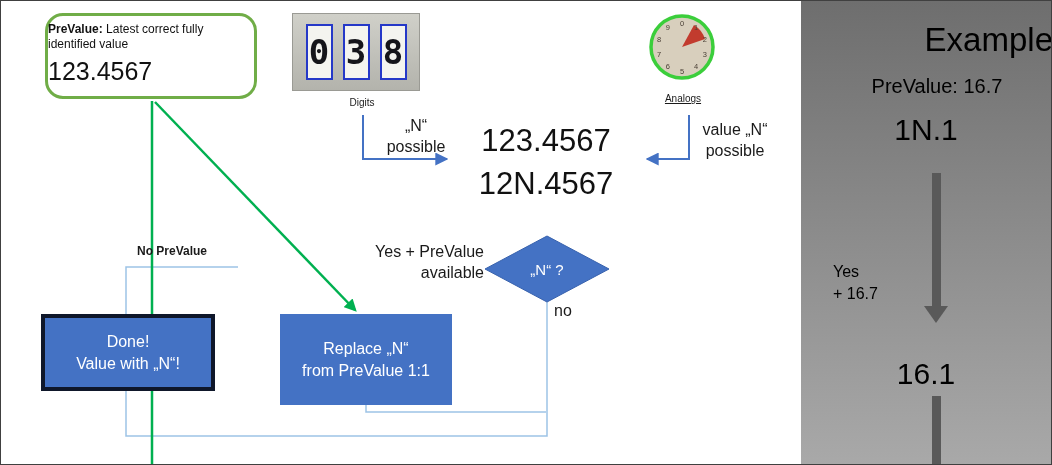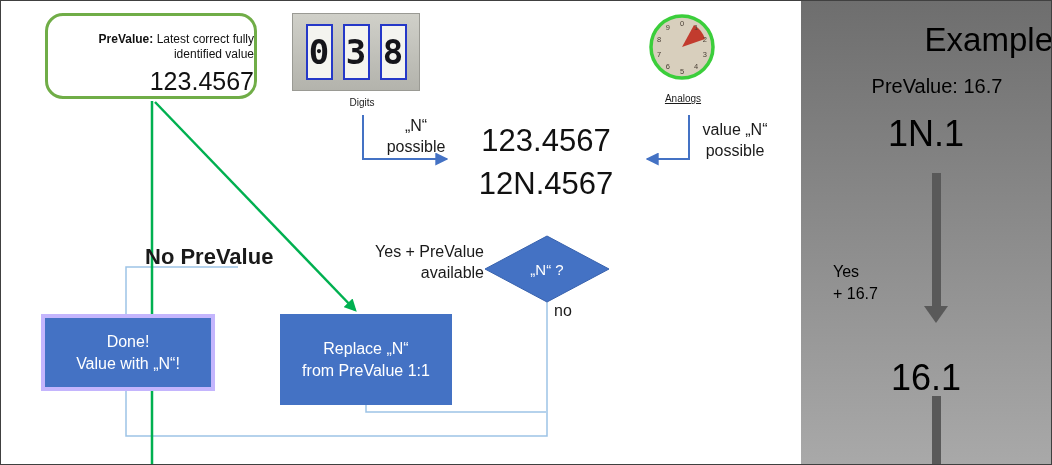--- a/index.html
+++ b/index.html
@@ -11,21 +11,21 @@
     border: 1px solid #404040;
   }
   .abs { position: absolute; }
   .layer { z-index: 2; }
   .pre-line { white-space: pre-line; }
   #overlay { position: absolute; left: 0; top: 0; z-index: 1; pointer-events: none; }
 
   
   .prevalue-box {
     background: #fff; border: 3px solid var(--green-border, #70AD47);
-    border-radius: 18px; text-align: right; padding-top: 16px;
+    border-radius: 18px; text-align: left; padding-top: 6px;
   }
   .pv-desc { font-size: 12px; line-height: 15px; color: #111; }
   .pv-value { font-size: 25px; margin-top: 5px; color: #111; }
 
   
   .digits-widget {
     background: linear-gradient(180deg, #d0d0c9, #b3b3ac);
     border: 1px solid #9a9a94;
     display: flex; align-items: center; justify-content: center; gap: 10px;
   }
@@ -38,33 +38,33 @@
 
   .caption { font-size: 10px; text-align: center; }
   .note { font-size: 16px; line-height: 21px; text-align: center; }
   .value-stack { font-size: 31px; line-height: 43px; text-align: center; color: #111; }
 
   .box {
     background: var(--accent-blue, #4472C4); color: #fff;
     display: flex; align-items: center; justify-content: center;
     text-align: center; font-size: 16px; line-height: 22px;
   }
-  .done { border: 4px solid #c4b5fd; }
+  .done { border: 4px solid #0f172a; }
 
   .diamond-label { text-align: center; color: #fff; font-size: 15px; }
   .bold { font-weight: bold; }
 
   
   .panel {
     background: linear-gradient(to bottom, var(--panel-top, #6E6E6E), var(--panel-bottom, #A9A9A9));
     color: #000; z-index: 2;
   }
   .ex-title { font-size: 33px; text-align: right; margin-top: 8px; }
   .ex-sub { font-size: 20px; text-align: center; margin-top: 20px; }
-  .ex-val { font-size: 36px; text-align: center; padding-left: 28px; }
+  .ex-val { font-size: 30px; text-align: center; padding-left: 28px; }
   .ex-step { font-size: 16px; line-height: 22px; }
   .ex-shaft { width: 9px; background: var(--panel-arrow, #595959); }
   .ex-head {
     width: 0; height: 0;
     border-left: 12px solid transparent; border-right: 12px solid transparent;
     border-top: 17px solid var(--panel-arrow, #595959);
   }
 </style>
 </head>
 <body>
@@ -126,21 +126,21 @@
   </svg>
   <div class="abs layer caption" style="left:612px; top:92px; width:140px;text-decoration:underline;">Analogs</div>
 
   <div class="abs layer note pre-line" style="left:372px; top:114px; width:86px;">„N“
 possible</div>
   <div class="abs layer value-stack pre-line" style="left:435px; top:118px; width:220px;">123.4567
 12N.4567</div>
   <div class="abs layer note pre-line" style="left:690px; top:118px; width:88px;">value „N“
 possible</div>
 
-  <div class="abs layer bold" style="left:136px; top:243px; font-size:22px;margin-left:8px;">No PreValue</div>
+  <div class="abs layer bold" style="left:136px; top:243px; font-size:12px;">No PreValue</div>
   <div class="abs layer note pre-line" style="left:345px; top:240px; width:138px; text-align:right;">Yes + PreValue
 available</div>
   <div class="abs layer diamond-label" style="left:486px; top:260px; width:120px;">„N“ ?</div>
   <div class="abs layer" style="left:553px; top:301px; font-size:16px;">no</div>
 
   <div class="abs layer box done" style="left:40px; top:313px; width:174px; height:77px;">
     <div class="pre-line">Done!
 Value with „N“!</div>
   </div>
   <div class="abs layer box" style="left:279px; top:313px; width:172px; height:91px;">

